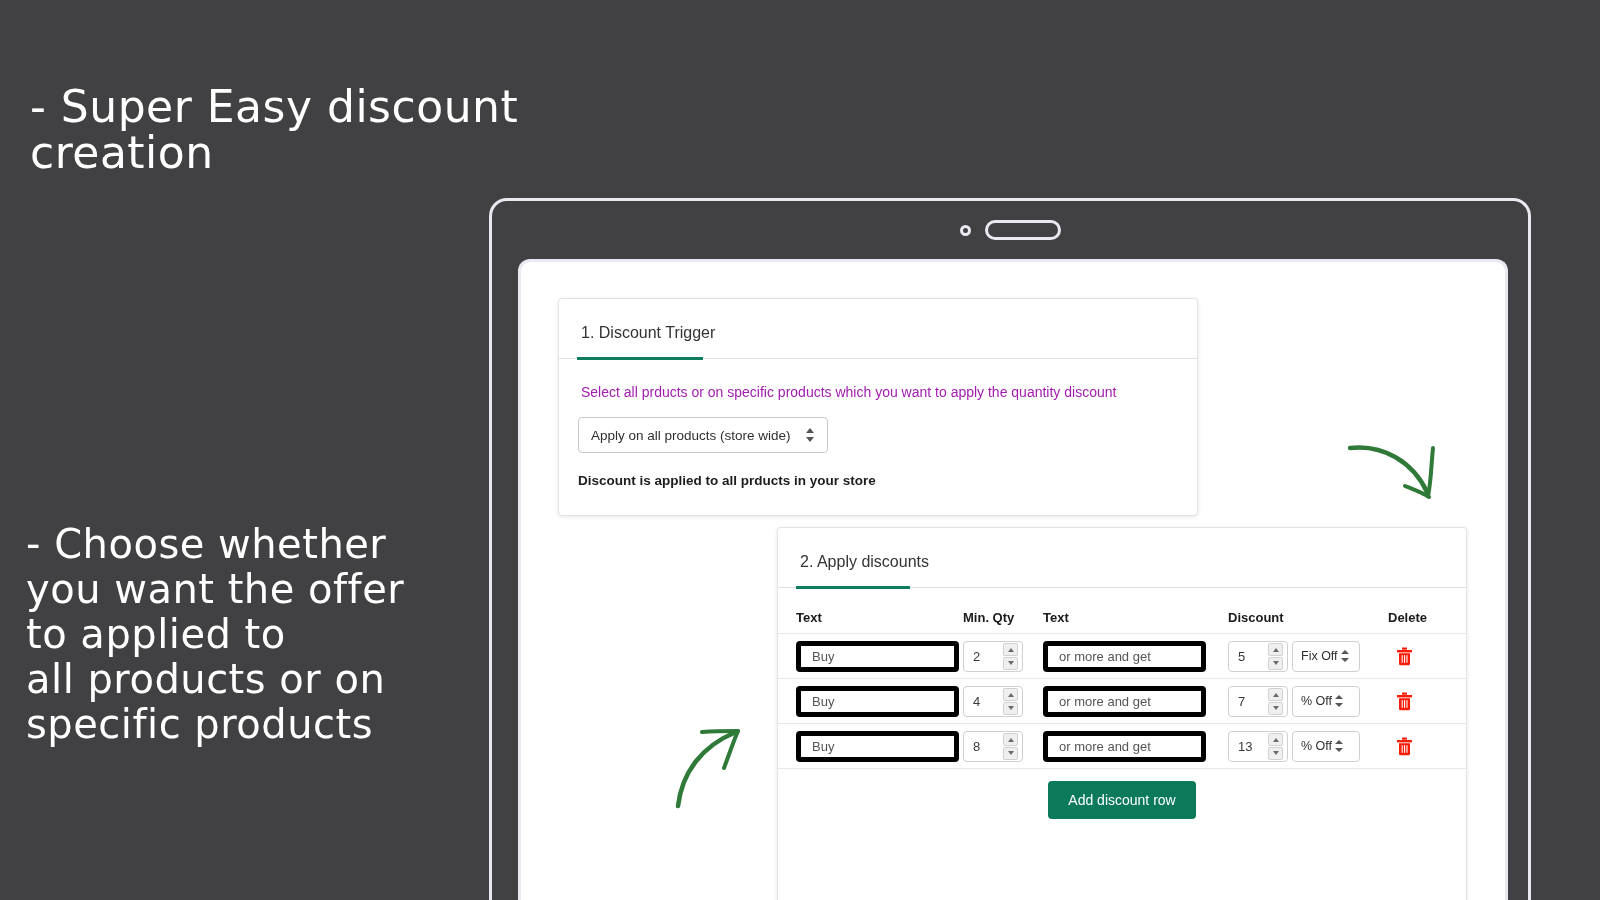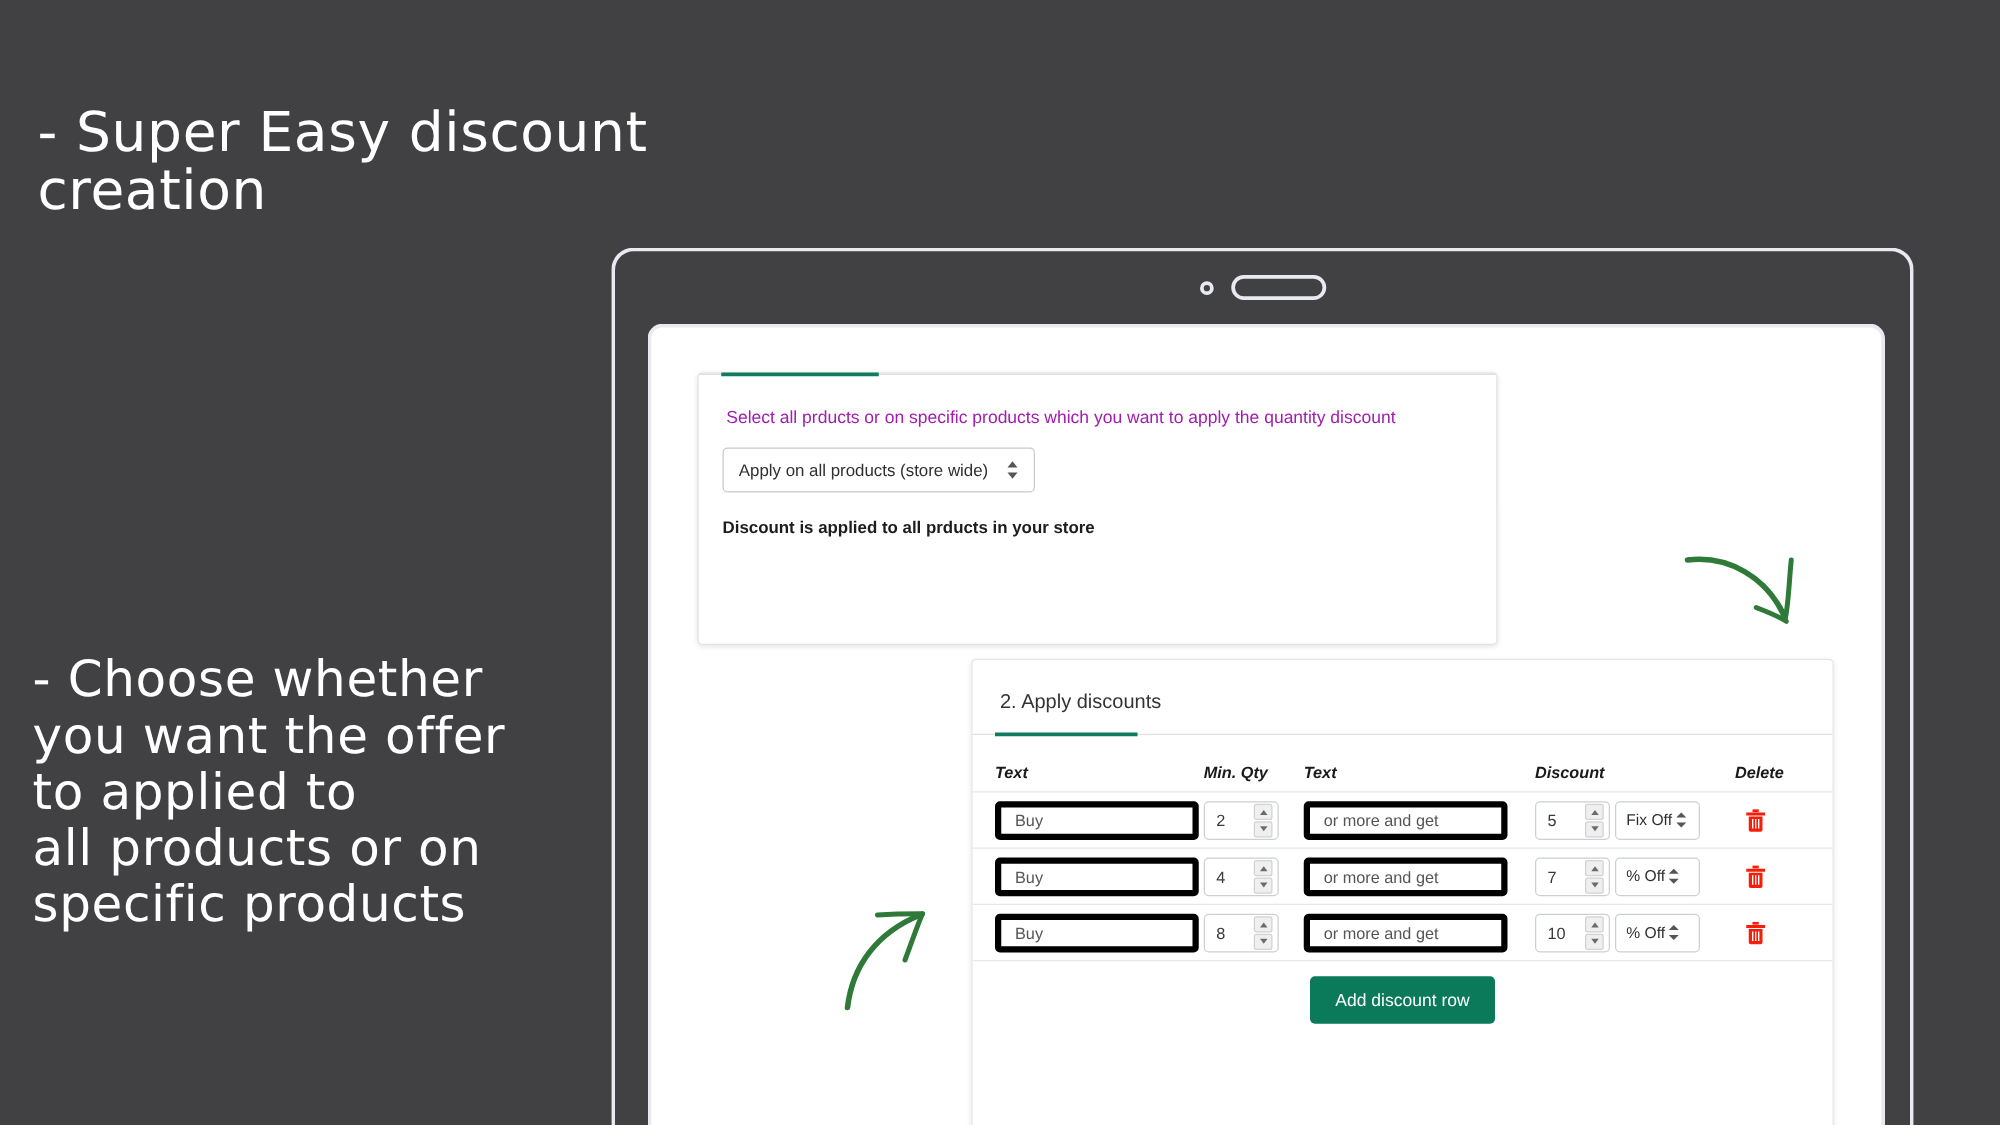--- a/index.html
+++ b/index.html
@@ -174,21 +174,20 @@
   }
 
   
   .table-head {
     display: flex;
     align-items: flex-start;
     padding: 22px 0 8px 0;
     font-size: 13px;
     font-weight: bold;
     color: #1a1a1a;
-    font-style: italic;
   }
   .col-text1   { width: 185px; padding-left: 18px; }
   .col-qty     { width: 80px; }
   .col-text2   { width: 185px; }
   .col-disc    { width: 160px; }
   .col-del     { width: 60px; }
 
   .table-row {
     display: flex;
     align-items: center;
@@ -311,20 +310,21 @@
 <div class="device">
 
   <div class="device-topbar">
     <div class="device-camera"></div>
     <div class="device-speaker"></div>
   </div>
 
   <div class="device-screen">
 
     <div class="card" id="card-trigger">
+      <div class="card-title">1. Discount Trigger</div>
       <div class="card-rule"></div>
       <div class="card-desc">Select all prducts or on specific products which you want to apply the quantity discount</div>
 
       <div class="trigger-select">
         <span>Apply on all products (store wide)</span>
         <span class="updown"></span>
       </div>
 
       <div class="trigger-note">Discount is applied to all prducts in your store</div>
     </div>
@@ -450,21 +450,21 @@
             </span>
           </div>
         </div>
         <div class="col-text2">
           <div class="tinput wide">
             <span>or more and get</span>
           </div>
         </div>
         <div class="col-disc">
           <div class="spinner">
-            <span>10</span>
+            <span>13</span>
             <span class="spin-btns">
               <span class="spin-btn up"></span>
               <span class="spin-btn down"></span>
             </span>
           </div>
           <div class="unit-select">
             <span>% Off</span>
             <span class="updown"></span>
           </div>
         </div>

